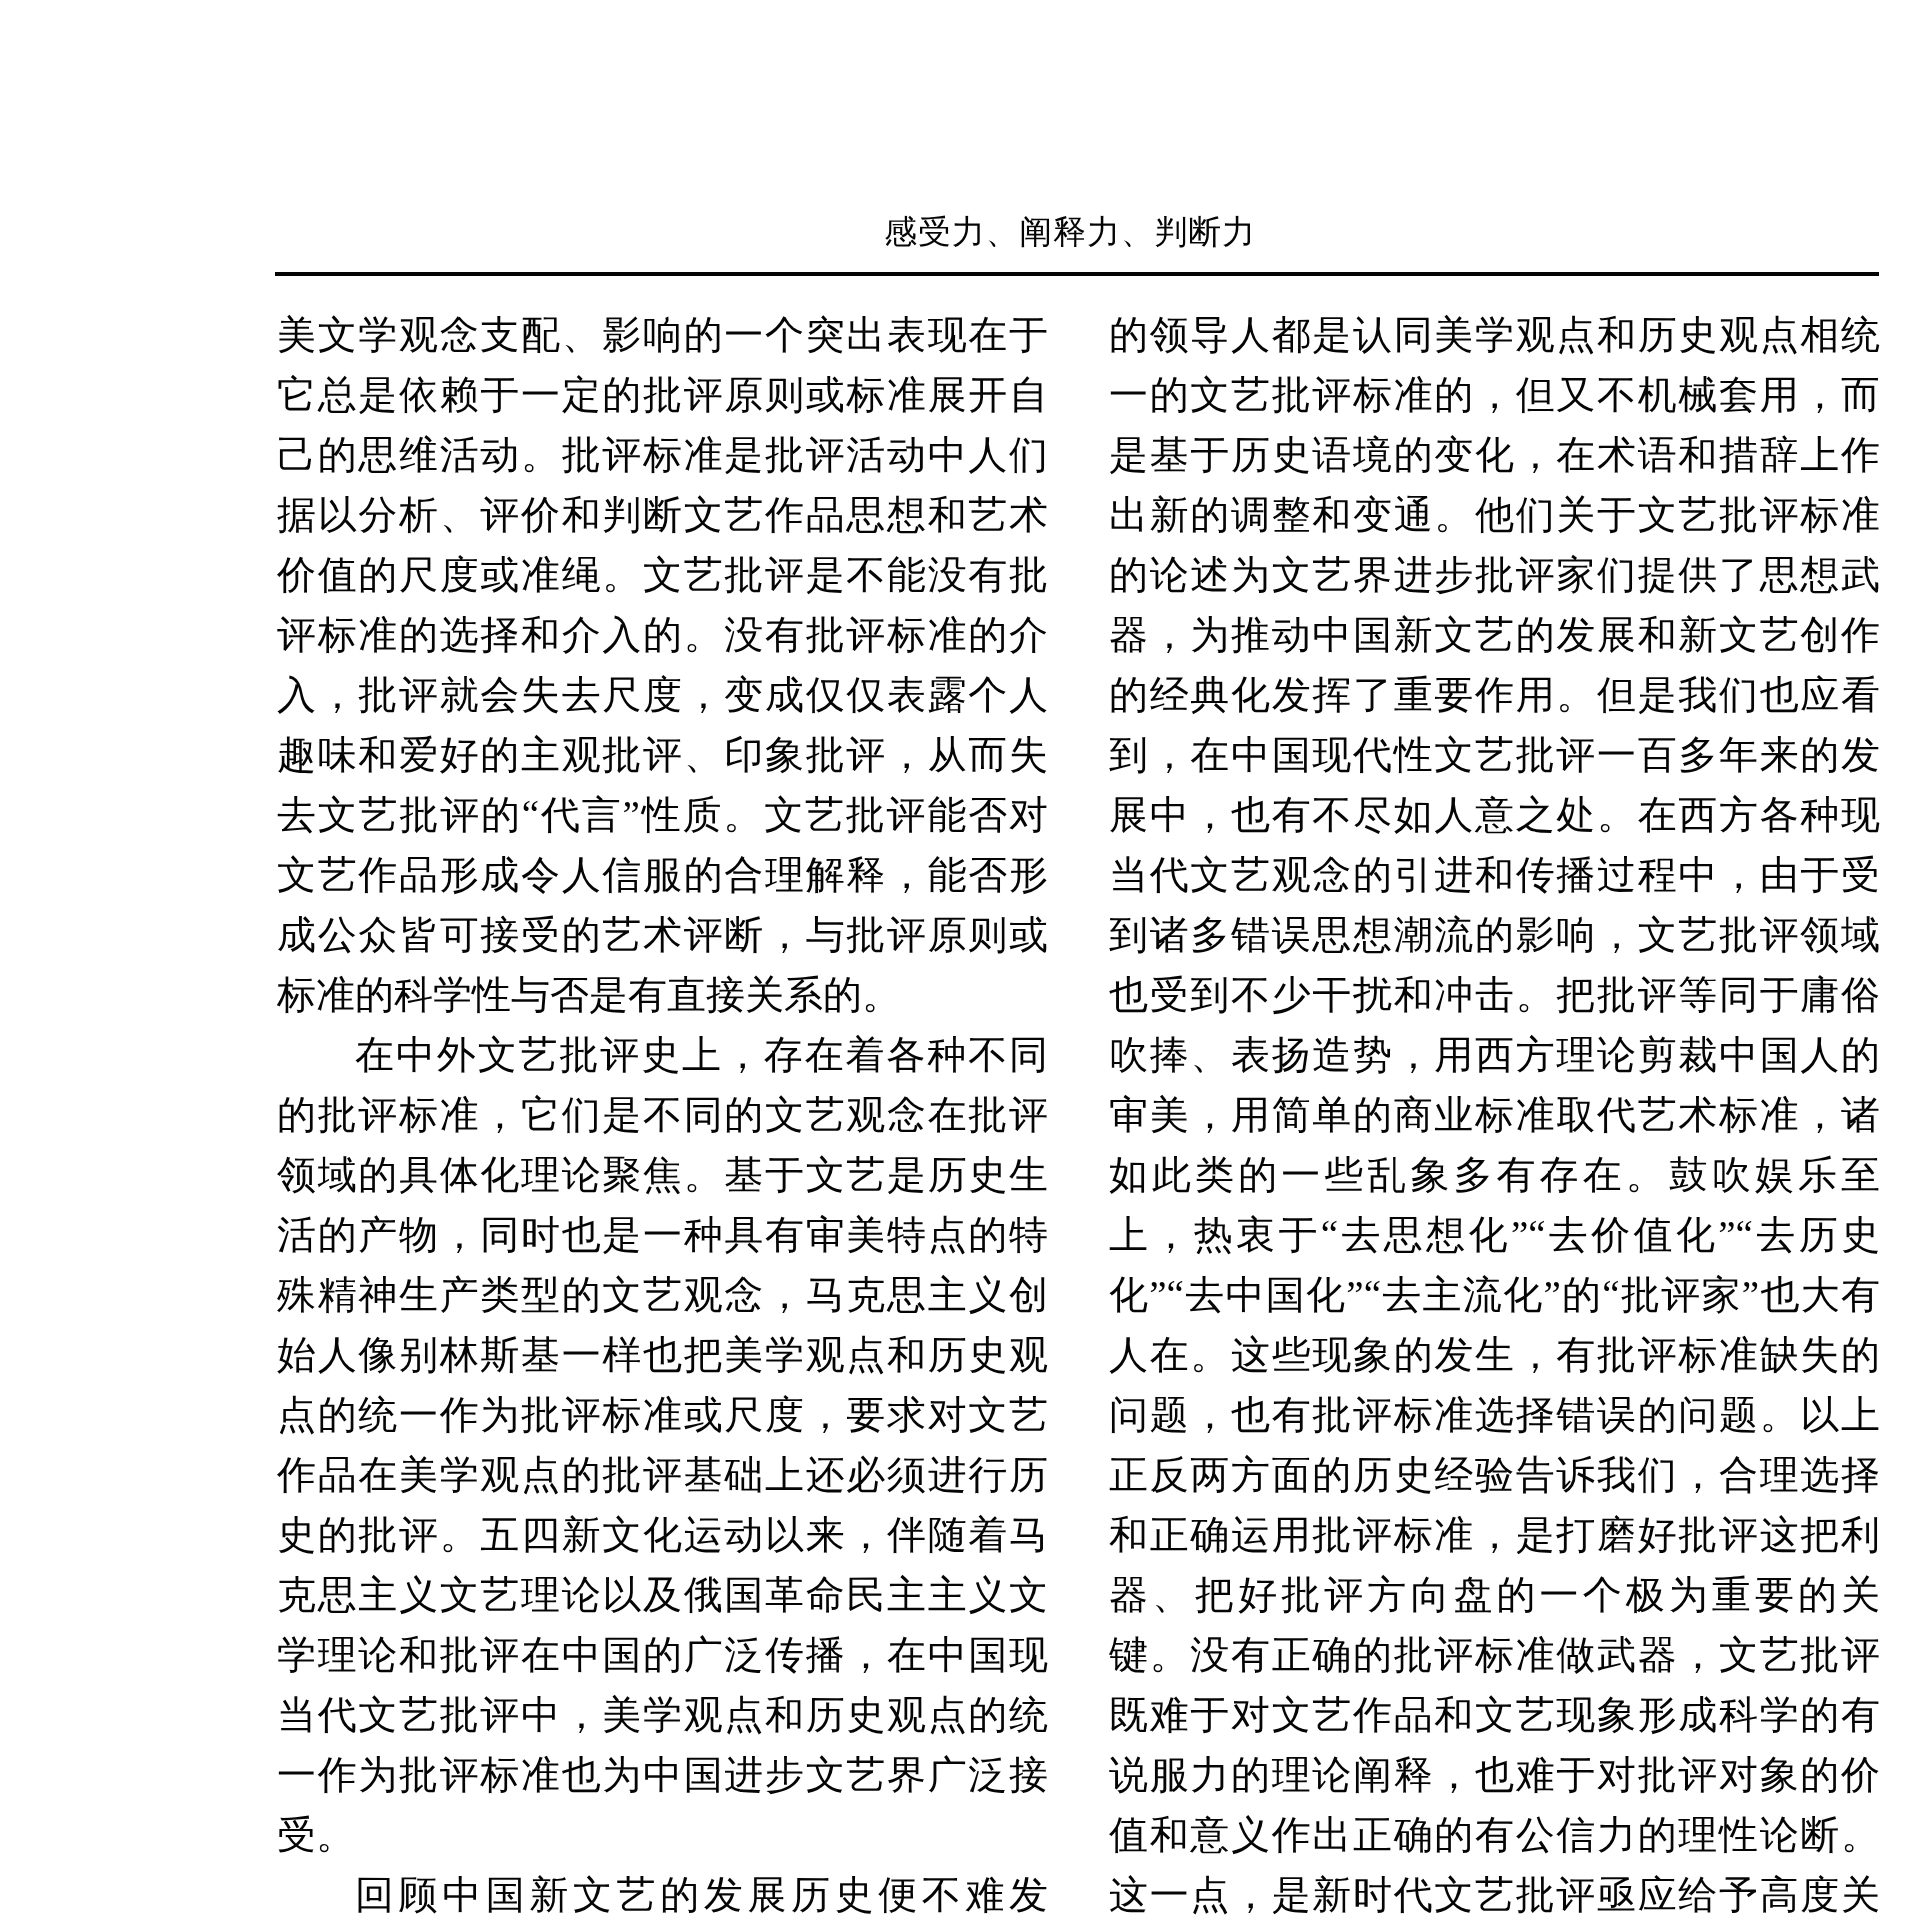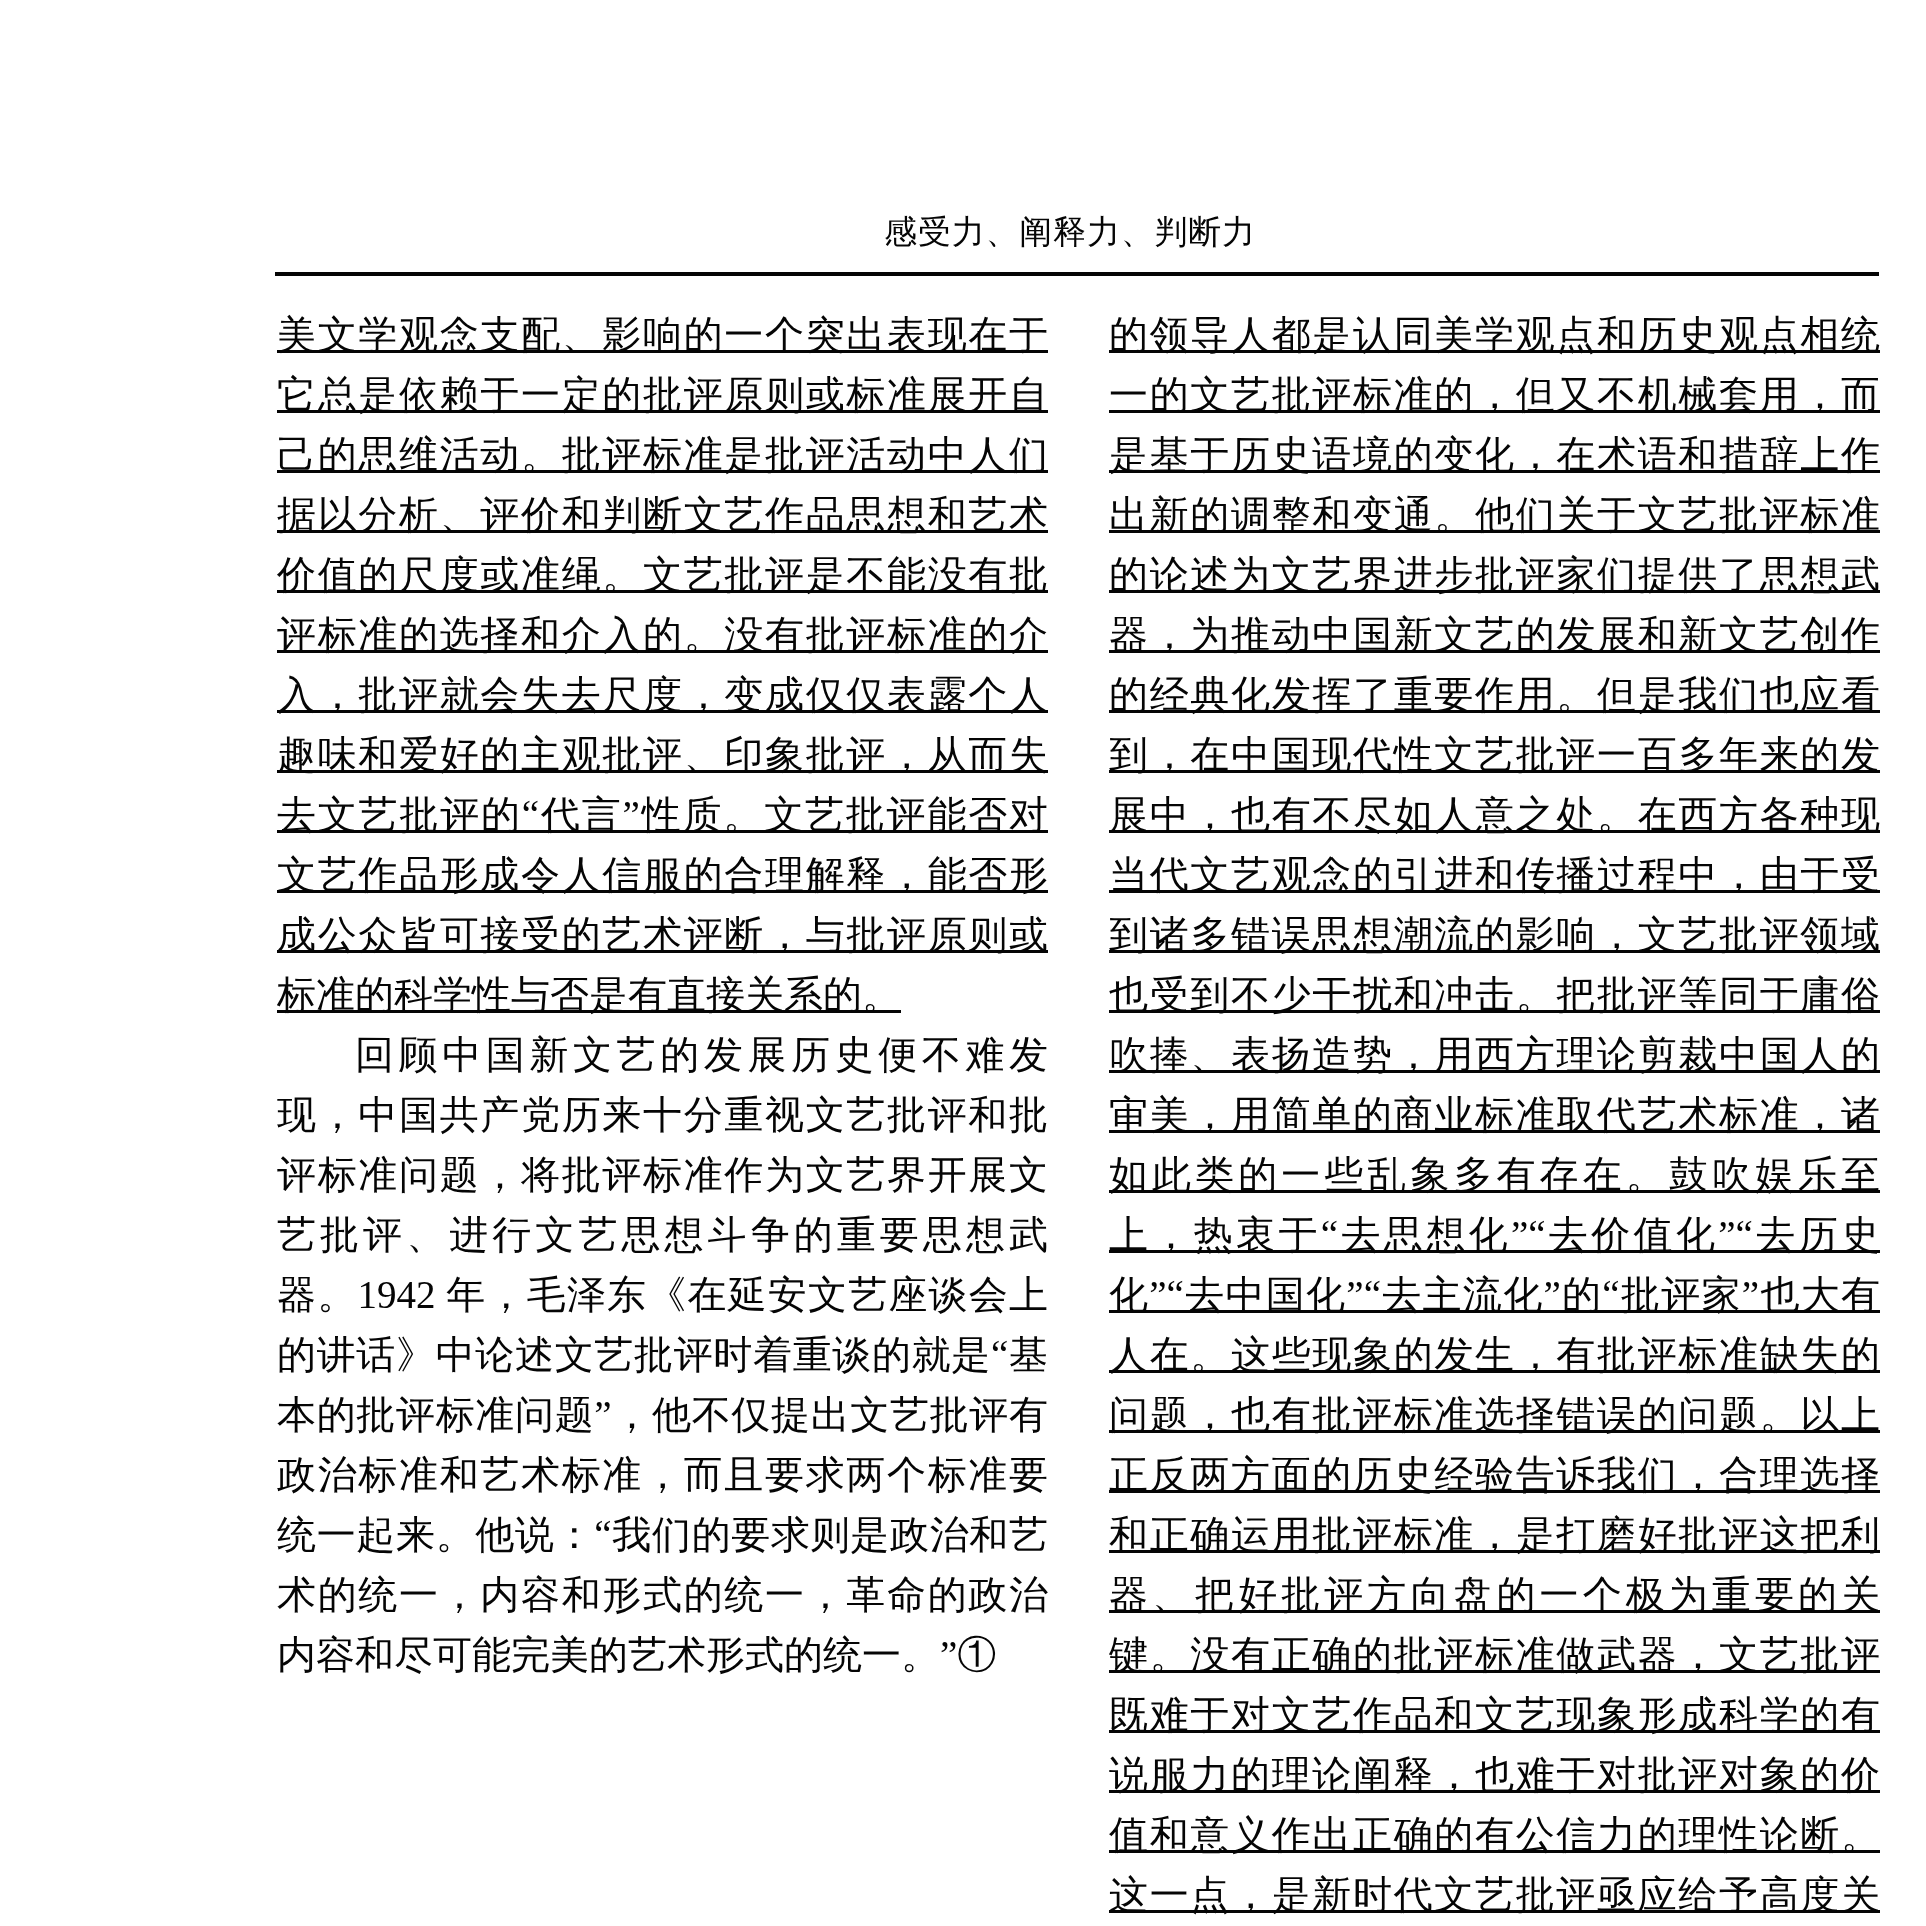--- a/index.html
+++ b/index.html
@@ -36,33 +36,34 @@
     top: 305px;
     width: 771px;
     font-size: 39px;
     line-height: 60px;
     text-align: justify;
     text-justify: inter-character;
   }
   .col-left  { left: 277px;  }
   .col-right { left: 1109px; }
   .para { margin: 0; text-indent: 2em; }
-  .para.no-indent { text-indent: 0; text-decoration: underline; }
+  .para.no-indent { text-indent: 0; }
 </style>
 </head>
 <body>
 
 <div class="page">
 
   <div class="header-title">感受力、阐释力、判断力</div>
 
   <div class="header-rule"></div>
 
   <div class="col col-left">
     <p class="para no-indent">美文学观念支配、影响的一个突出表现在于它总是依赖于一定的批评原则或标准展开自己的思维活动。批评标准是批评活动中人们据以分析、评价和判断文艺作品思想和艺术价值的尺度或准绳。文艺批评是不能没有批评标准的选择和介入的。没有批评标准的介入，批评就会失去尺度，变成仅仅表露个人趣味和爱好的主观批评、印象批评，从而失去文艺批评的“代言”性质。文艺批评能否对文艺作品形成令人信服的合理解释，能否形成公众皆可接受的艺术评断，与批评原则或标准的科学性与否是有直接关系的。</p>
+    <p class="para">在中外文艺批评史上，存在着各种不同的批评标准，它们是不同的文艺观念在批评领域的具体化理论聚焦。基于文艺是历史生活的产物，同时也是一种具有审美特点的特殊精神生产类型的文艺观念，马克思主义创始人像别林斯基一样也把美学观点和历史观点的统一作为批评标准或尺度，要求对文艺作品在美学观点的批评基础上还必须进行历史的批评。五四新文化运动以来，伴随着马克思主义文艺理论以及俄国革命民主主义文学理论和批评在中国的广泛传播，在中国现当代文艺批评中，美学观点和历史观点的统一作为批评标准也为中国进步文艺界广泛接受。</p>
     <p class="para">回顾中国新文艺的发展历史便不难发现，中国共产党历来十分重视文艺批评和批评标准问题，将批评标准作为文艺界开展文艺批评、进行文艺思想斗争的重要思想武器。1942 年，毛泽东《在延安文艺座谈会上的讲话》中论述文艺批评时着重谈的就是“基本的批评标准问题”，他不仅提出文艺批评有政治标准和艺术标准，而且要求两个标准要统一起来。他说：“我们的要求则是政治和艺术的统一，内容和形式的统一，革命的政治内容和尽可能完美的艺术形式的统一。”①</p>
 
   </div>
 
   <div class="col col-right">
     <p class="para no-indent">的领导人都是认同美学观点和历史观点相统一的文艺批评标准的，但又不机械套用，而是基于历史语境的变化，在术语和措辞上作出新的调整和变通。他们关于文艺批评标准的论述为文艺界进步批评家们提供了思想武器，为推动中国新文艺的发展和新文艺创作的经典化发挥了重要作用。但是我们也应看到，在中国现代性文艺批评一百多年来的发展中，也有不尽如人意之处。在西方各种现当代文艺观念的引进和传播过程中，由于受到诸多错误思想潮流的影响，文艺批评领域也受到不少干扰和冲击。把批评等同于庸俗吹捧、表扬造势，用西方理论剪裁中国人的审美，用简单的商业标准取代艺术标准，诸如此类的一些乱象多有存在。鼓吹娱乐至上，热衷于“去思想化”“去价值化”“去历史化”“去中国化”“去主流化”的“批评家”也大有人在。这些现象的发生，有批评标准缺失的问题，也有批评标准选择错误的问题。以上正反两方面的历史经验告诉我们，合理选择和正确运用批评标准，是打磨好批评这把利器、把好批评方向盘的一个极为重要的关键。没有正确的批评标准做武器，文艺批评既难于对文艺作品和文艺现象形成科学的有说服力的理论阐释，也难于对批评对象的价值和意义作出正确的有公信力的理性论断。这一点，是新时代文艺批评亟应给予高度关切的一个大问题。</p>
   </div>
 
 </div>
 

